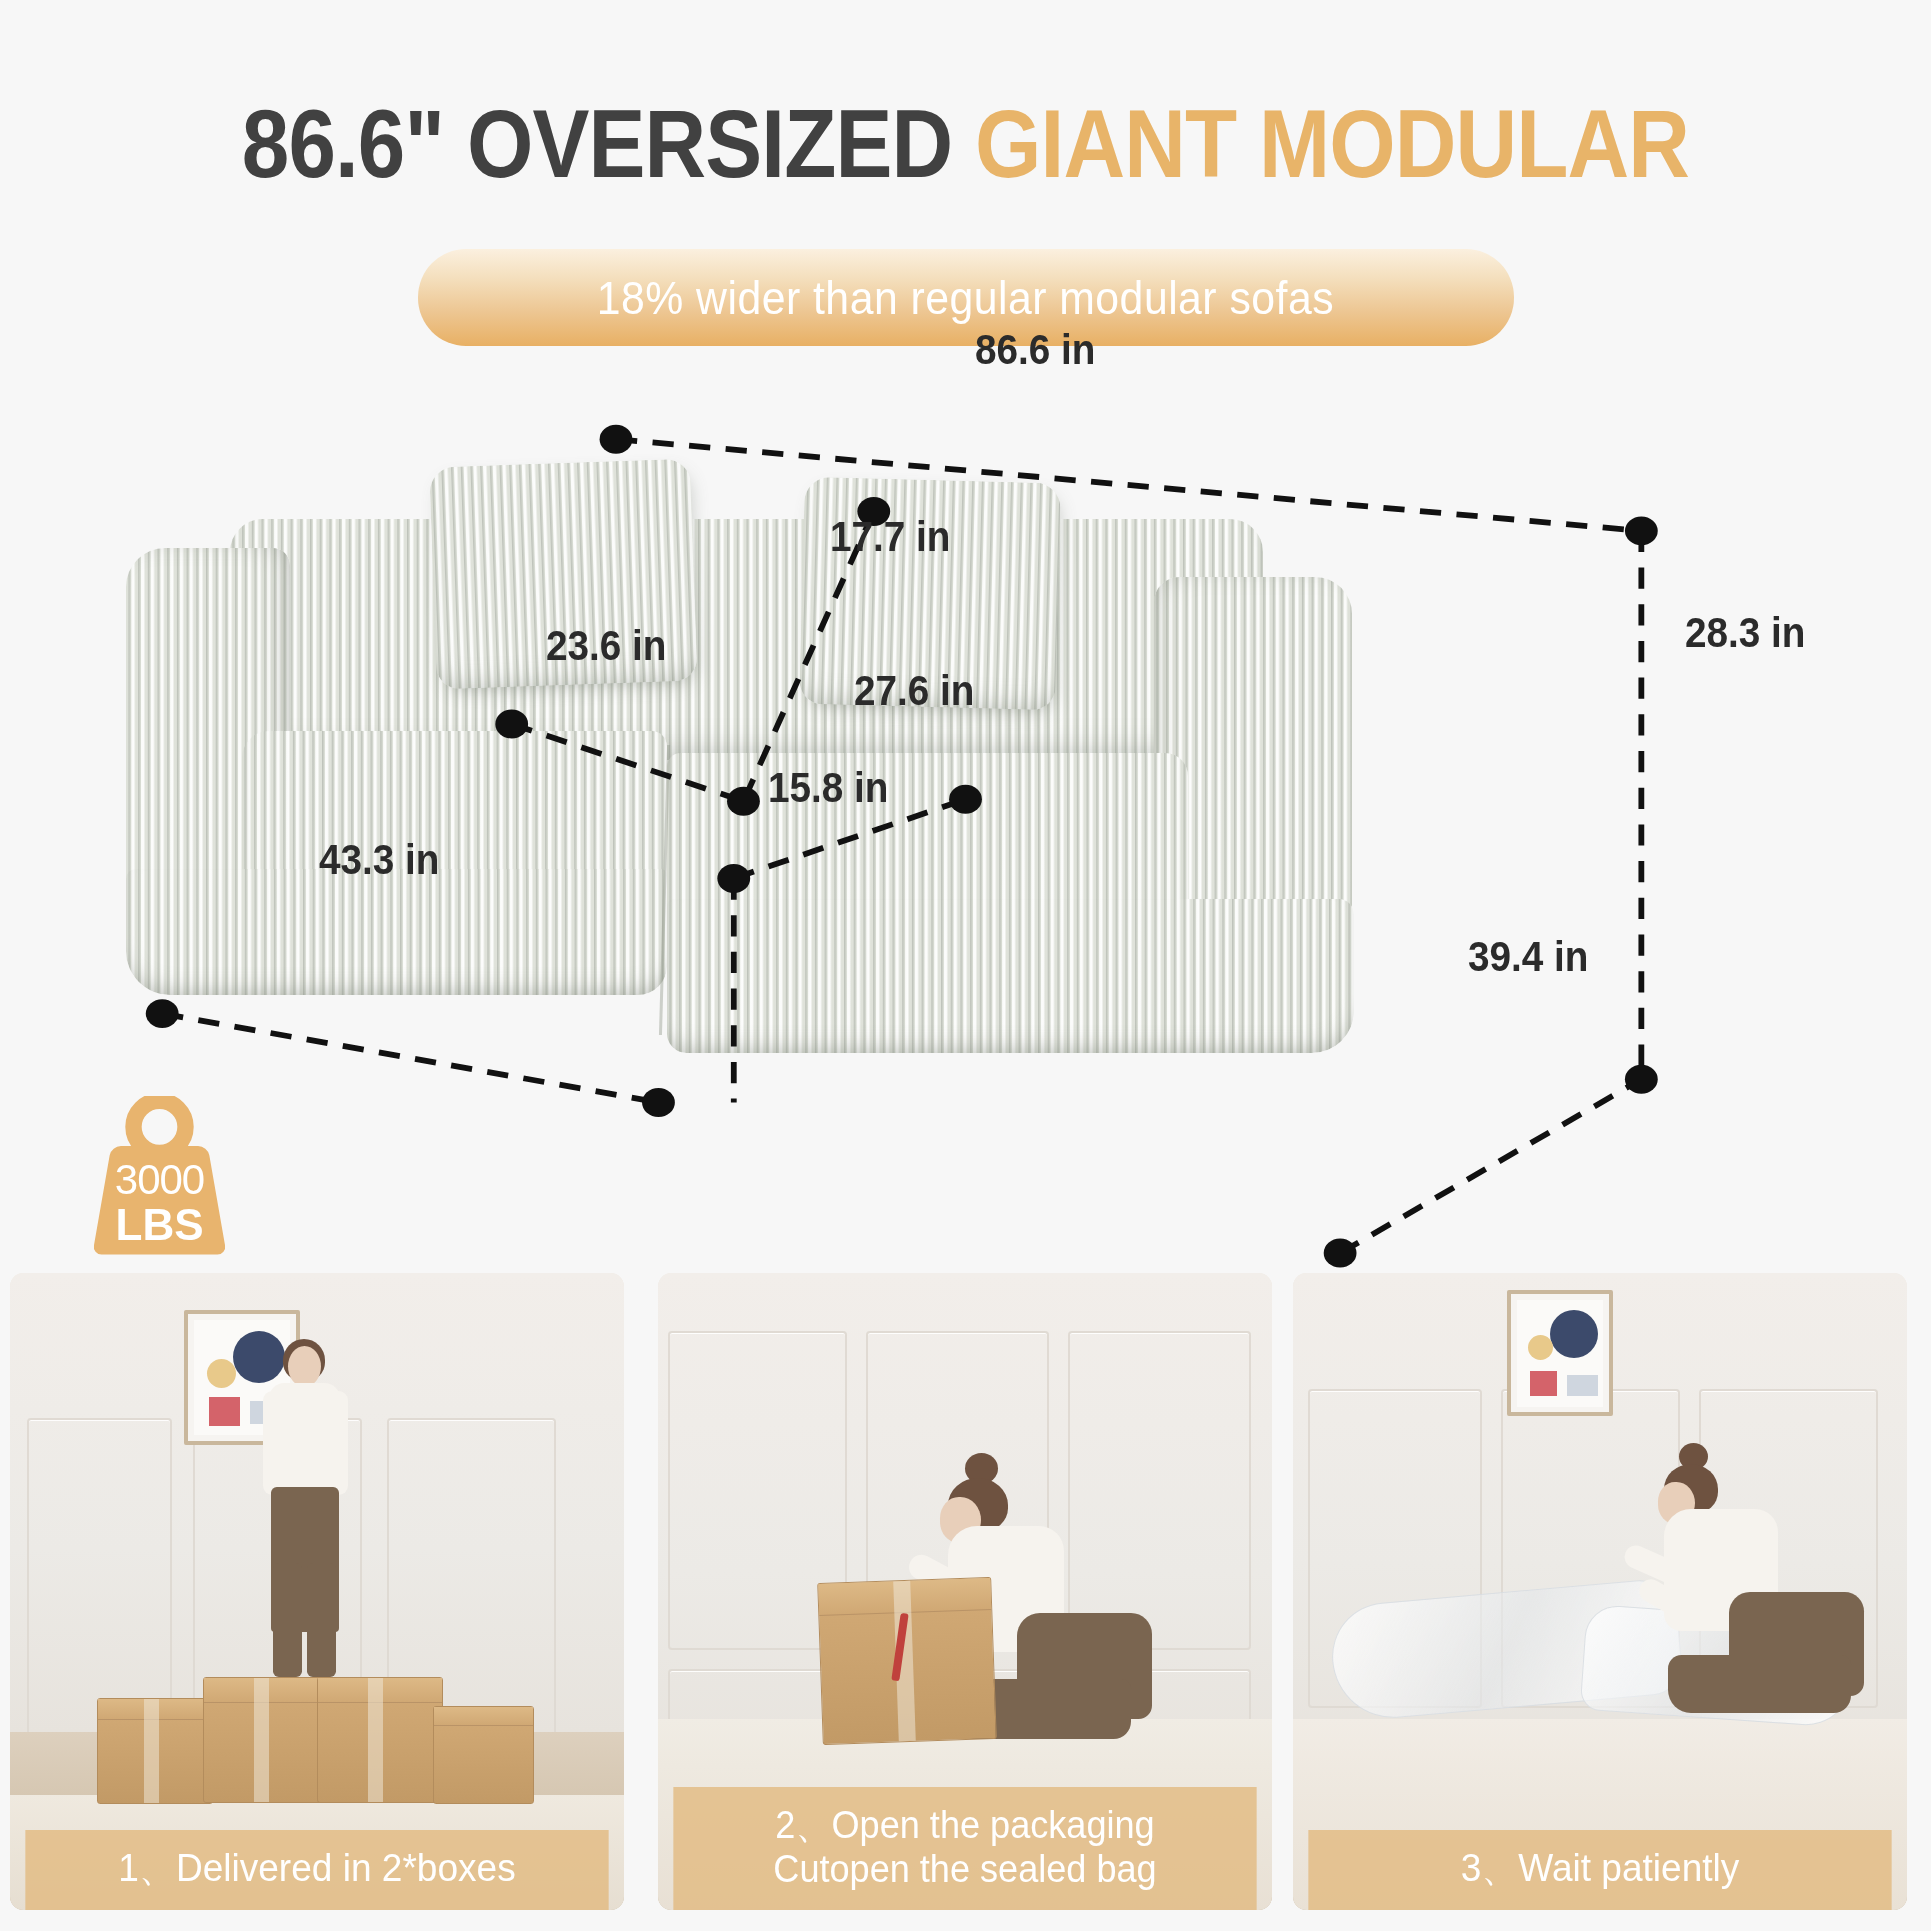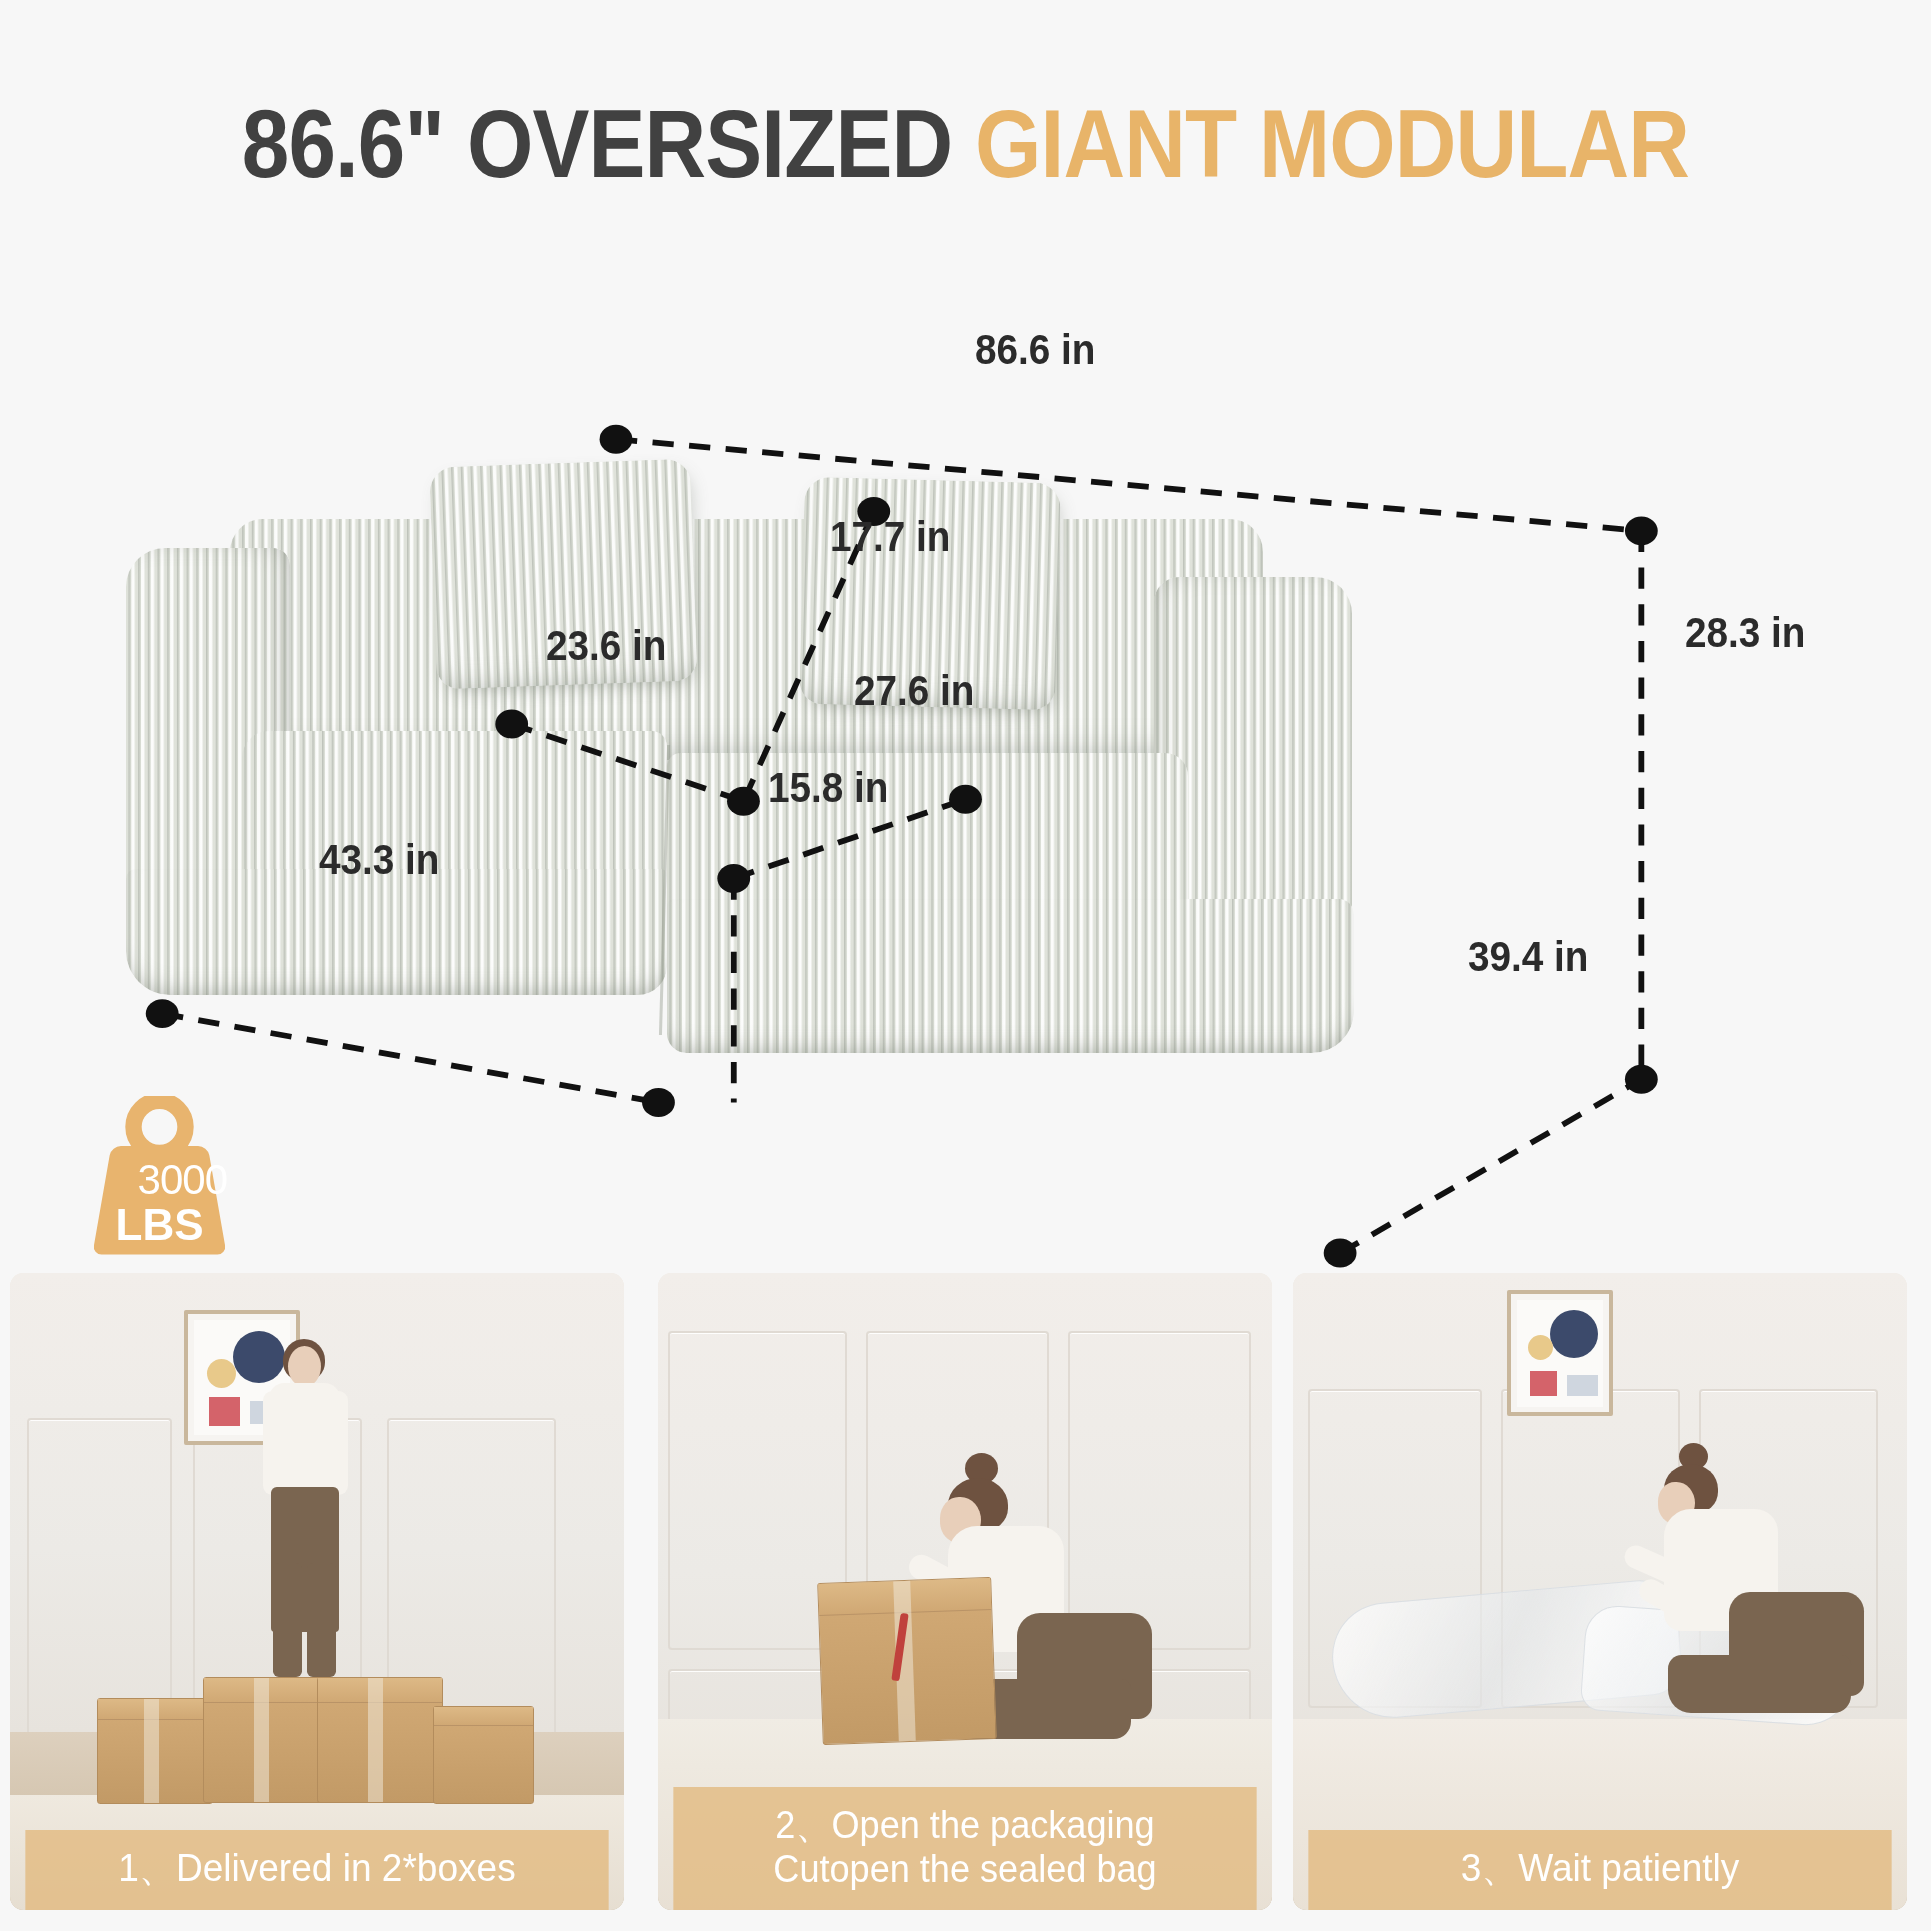--- a/index.html
+++ b/index.html
@@ -138,21 +138,21 @@
     font-size:43px;
     font-weight:bold;
     white-space:nowrap;
     transform:scaleX(0.9);
     transform-origin:left center;
   }
 
   
   #weight-badge { position:absolute; left:92px; top:1096px; width:135px; height:159px; }
   #weight-num {
-    position:absolute; left:0; top:60px; width:135px; text-align:right;
+    position:absolute; left:0; top:60px; width:135px; text-align:center;
     color:#fff; font-size:42px; font-weight:normal; letter-spacing:-1px;
   }
   #weight-unit {
     position:absolute; left:0; top:104px; width:135px; text-align:center;
     color:#fff; font-size:44px; font-weight:bold; letter-spacing:0px;
   }
 
   
   #panels { position:absolute; left:0; top:1273px; width:1931px; height:658px; }
   .panel {
@@ -234,20 +234,23 @@
 </style>
 </head>
 <body>
 
 <div id="header">
 
   <div id="title">
     <span class="t-dark">86.6" OVERSIZED </span><span class="t-gold">GIANT MODULAR</span>
   </div>
 
+  <div id="subtitle-pill">
+    <span id="subtitle-text">18% wider than regular modular sofas</span>
+  </div>
 
 </div>
 
 <div id="stage">
 
   <div id="sofa">
     <div class="back-slab cord"></div>
     <div class="arm-l cord"></div>
     <div class="arm-r cord"></div>
     <div class="seat-l cord"></div>

